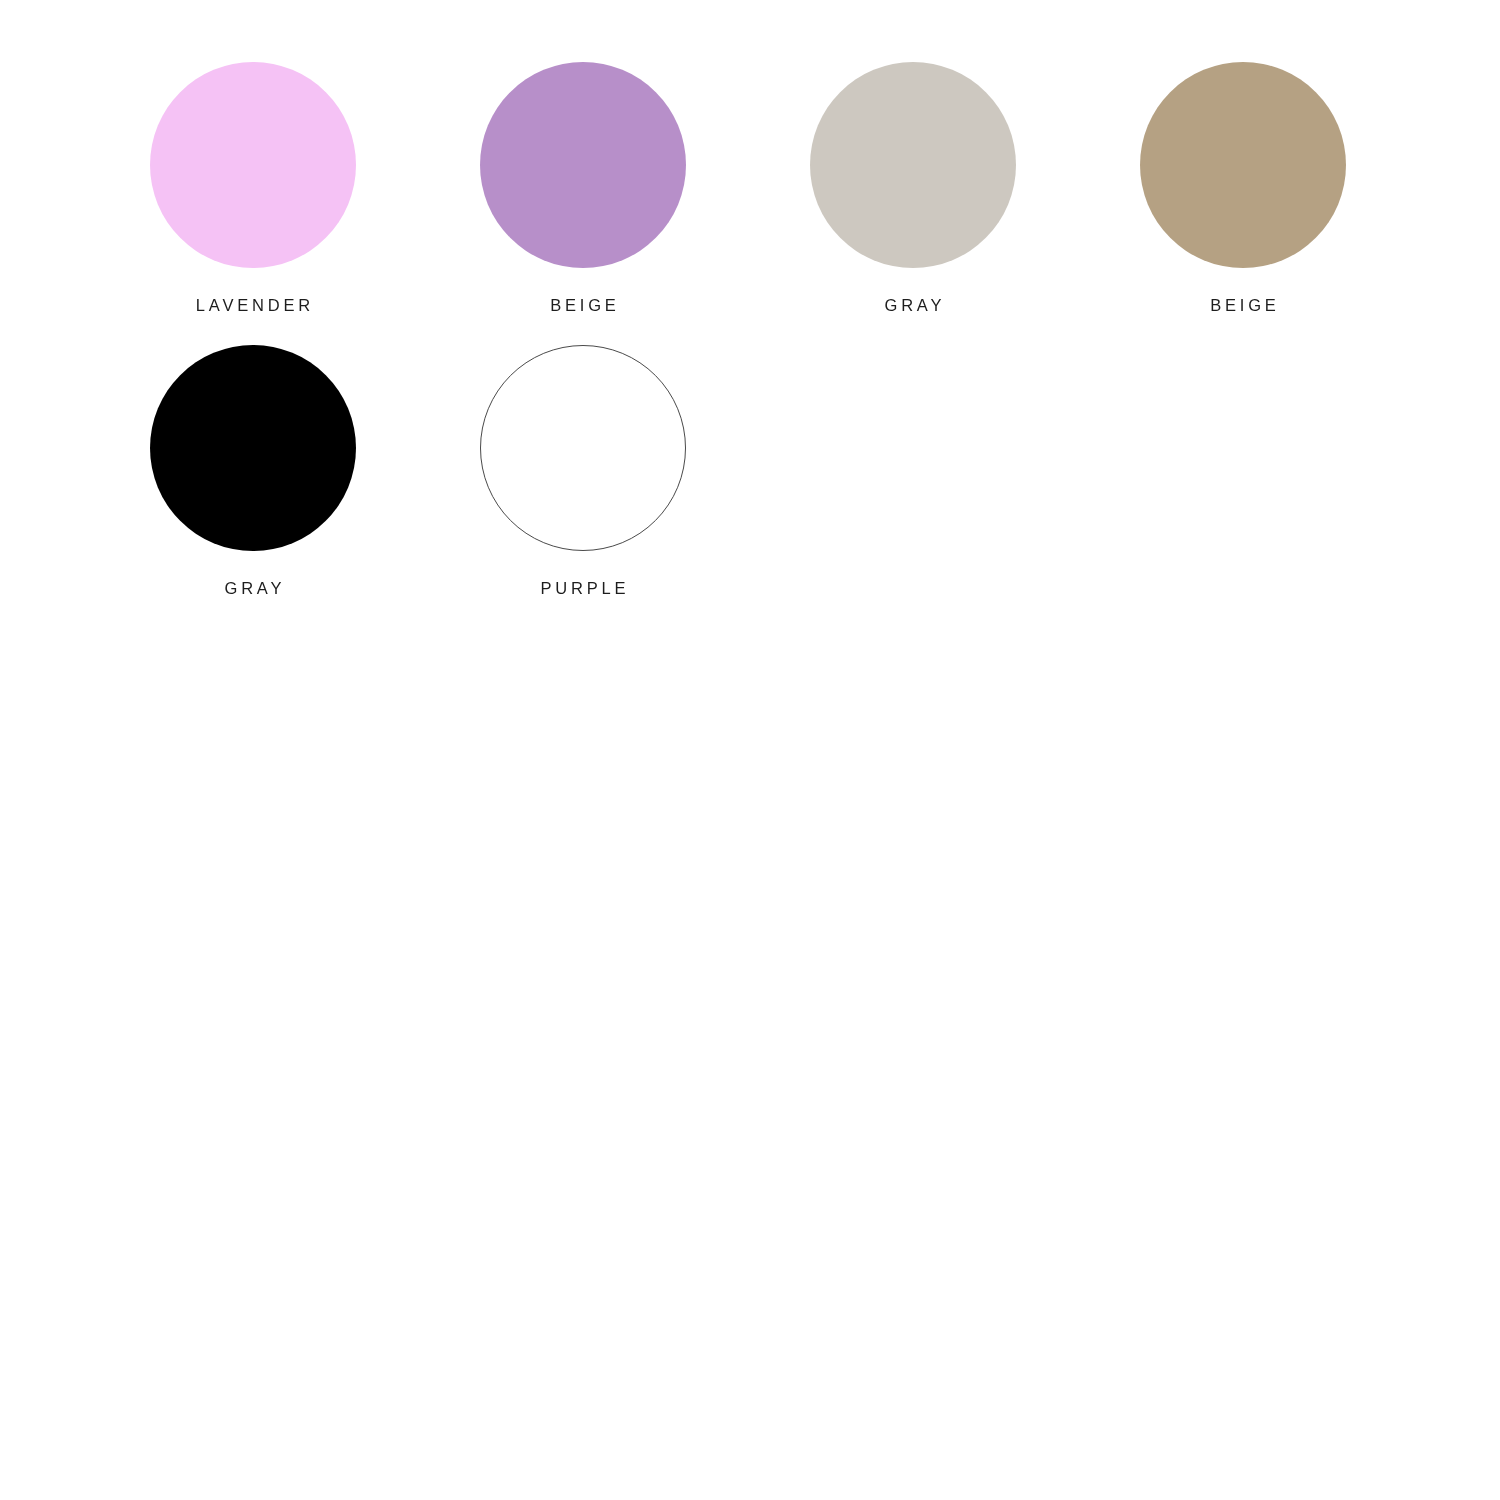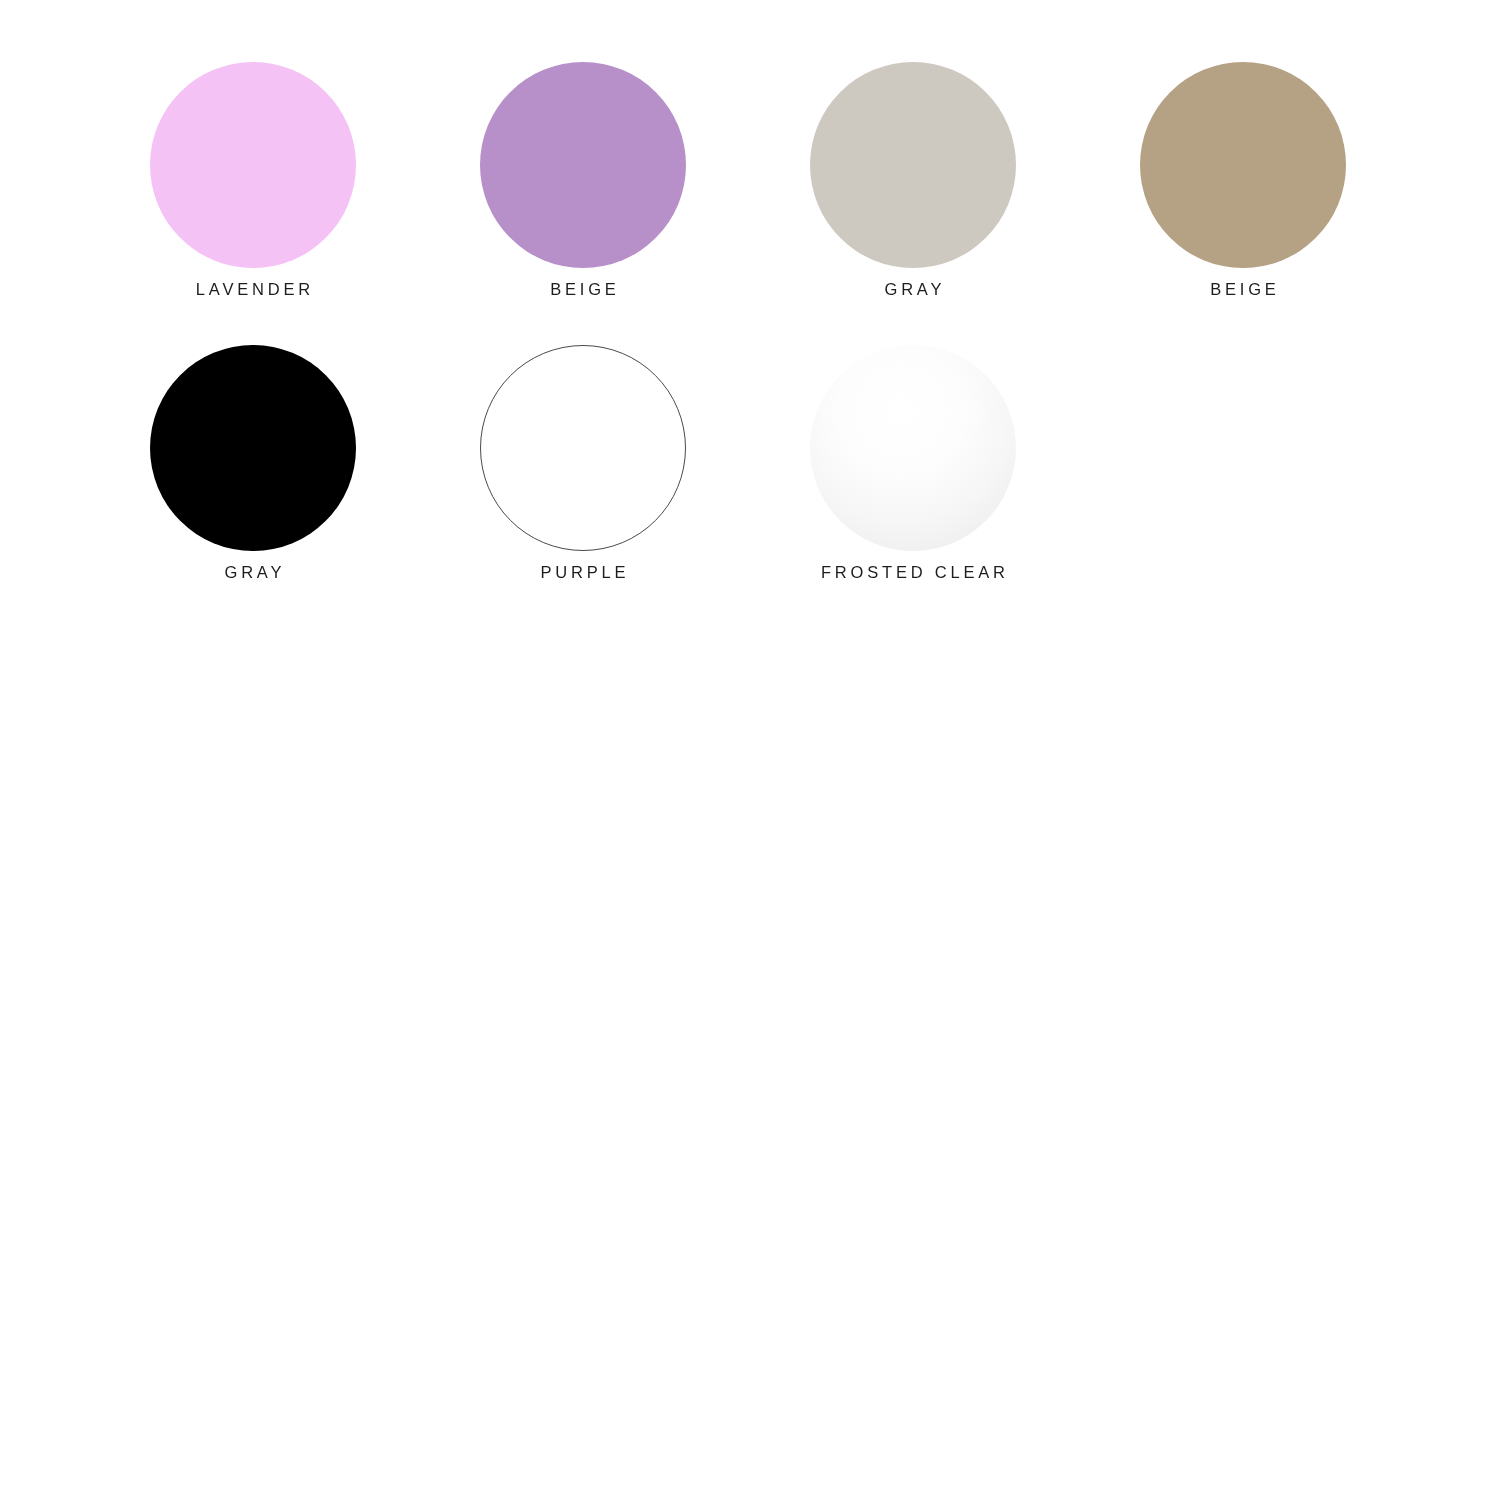--- a/index.html
+++ b/index.html
@@ -48,21 +48,21 @@
     width: 206px;
     height: 206px;
     border-radius: 50%;
     box-sizing: border-box;
     flex: none;
     margin-left: 0px;
   }
 
   .swatch-label {
     width: 206px;
-    margin-top: 12px;
+    margin-top: 28px;
     text-align: center;
     font-size: 16.5px;
     letter-spacing: 0.23em;
     text-indent: 0.23em;
     font-weight: 400;
     color: #1d1d1d;
     line-height: 1.1;
     white-space: nowrap;
   }
 
@@ -139,20 +139,16 @@
       <div class="swatch-disc fill-black"></div>
       <div class="swatch-label">GRAY</div>
     </div>
 
     <div class="swatch-cell">
       <div class="swatch-disc fill-white"></div>
       <div class="swatch-label">PURPLE</div>
     </div>
 
 
-    <div class="swatch-cell">
-      <div class="swatch-disc fill-frosted-clear"></div>
-      <div class="swatch-label">FROSTED CLEAR</div>
-    </div>
 
 
   </div>
 </div>
 
 </body></html>

